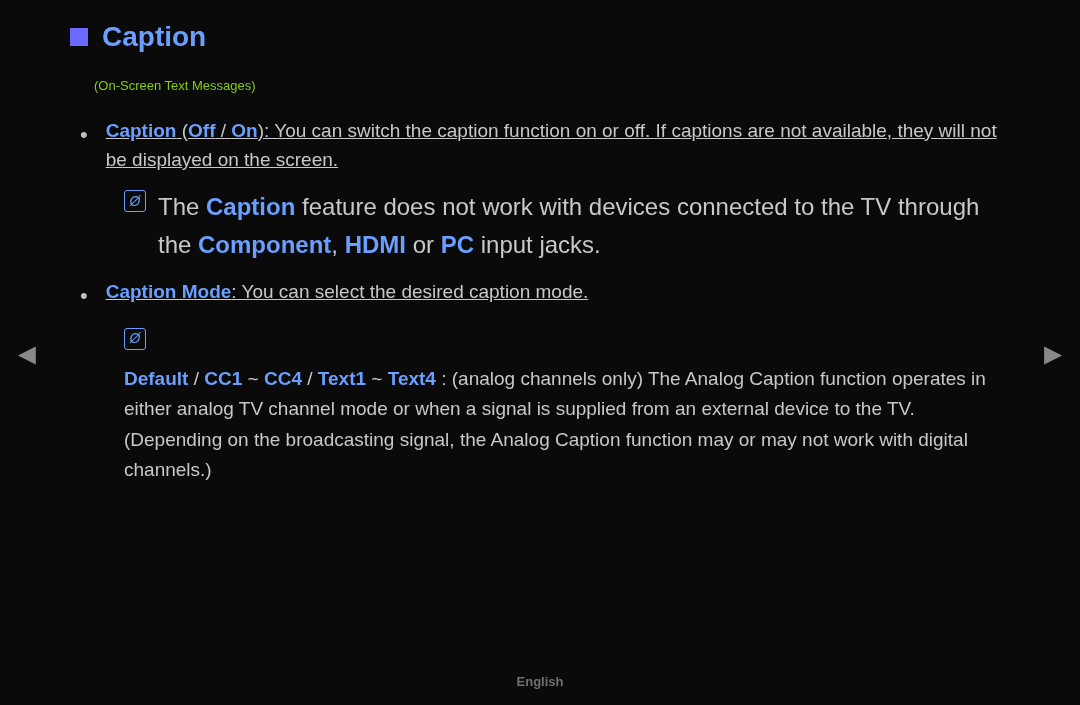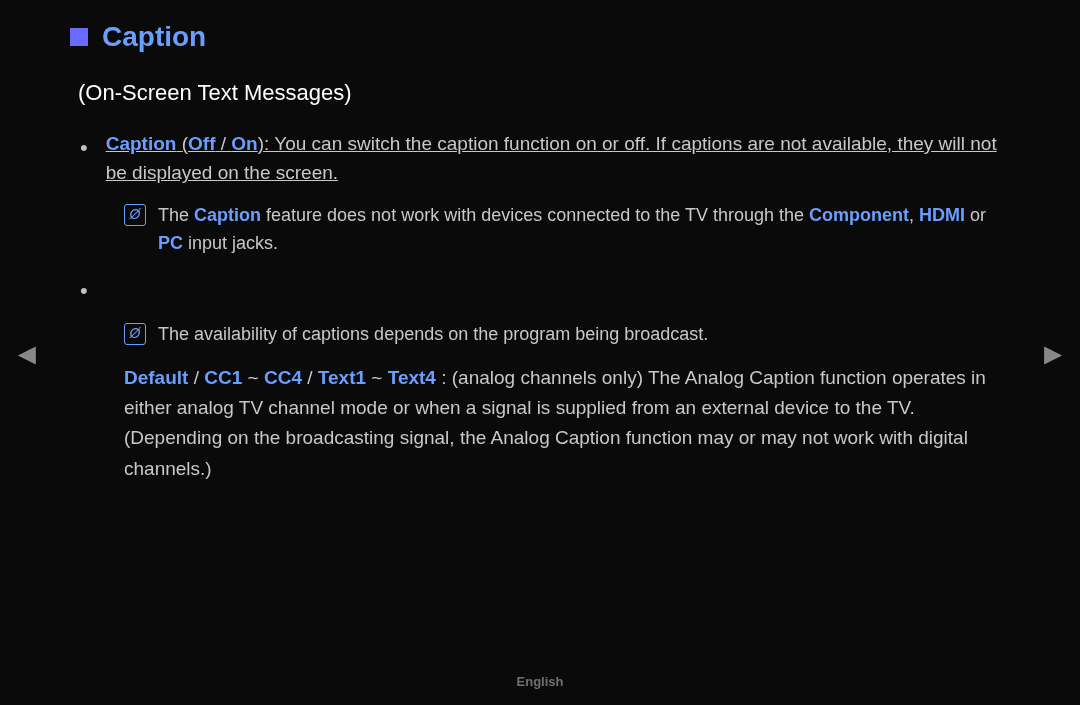--- a/index.html
+++ b/index.html
@@ -38,23 +38,23 @@
       flex-shrink: 0;
     }
 
     .page-title {
       color: #6a9fff;
       font-size: 28px;
       font-weight: bold;
     }
 
     .subtitle {
-      color: #ffffff;
-      font-size: 22px;
-      margin-left: 8px;
+      color: #84cc16;
+      font-size: 13px;
+      margin-left: 24px;
       margin-bottom: 20px;
     }
 
     .content-area {
       margin-left: 10px;
     }
 
     .bullet-item {
       display: flex;
       align-items: flex-start;
@@ -101,21 +101,21 @@
       width: 22px;
       height: 22px;
       display: flex;
       align-items: center;
       justify-content: center;
       font-size: 14px;
     }
 
     .note-text {
       color: #c8c8c8;
-      font-size: 18px;
+      font-size: 24px;
       line-height: 1.55;
     }
 
     .analog-block {
       margin-left: 44px;
       margin-top: 4px;
     }
 
     .analog-text {
       color: #c8c8c8;
@@ -175,25 +175,27 @@
 
     <div class="note-block">
       <div class="note-icon">Ø</div>
       <div class="note-text">
         <span>The </span><span class="blue-bold">Caption</span><span> feature does not work with devices connected to the TV through the </span><span class="blue-bold">Component</span><span>, </span><span class="blue-bold">HDMI</span><span> or </span><span class="blue-bold">PC</span><span> input jacks.</span>
       </div>
     </div>
 
     <div class="bullet-item">
       <span class="bullet-dot">•</span>
+      <div class="bullet-text">
+        <span class="blue-bold">Caption Mode</span><span>: You can select the desired caption mode.</span>
+      </div>
     </div>
 
     <div class="note-block">
       <div class="note-icon">Ø</div>
-      <div class="note-text">The availability of captions depends on the program being broadcast.</div>
     </div>
 
     <div class="analog-block">
       <div class="analog-text">
         <span class="blue-bold">Default</span>
         <span> / </span>
         <span class="blue-bold">CC1</span>
         <span>~</span>
         <span class="blue-bold">CC4</span>
         <span> / </span>

